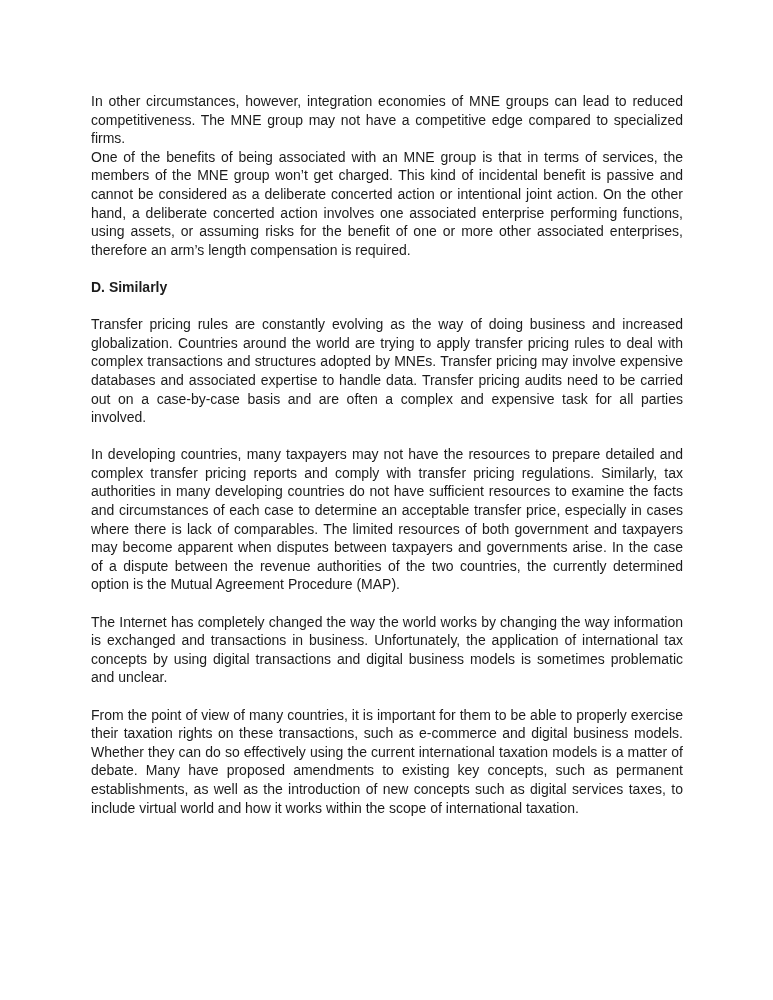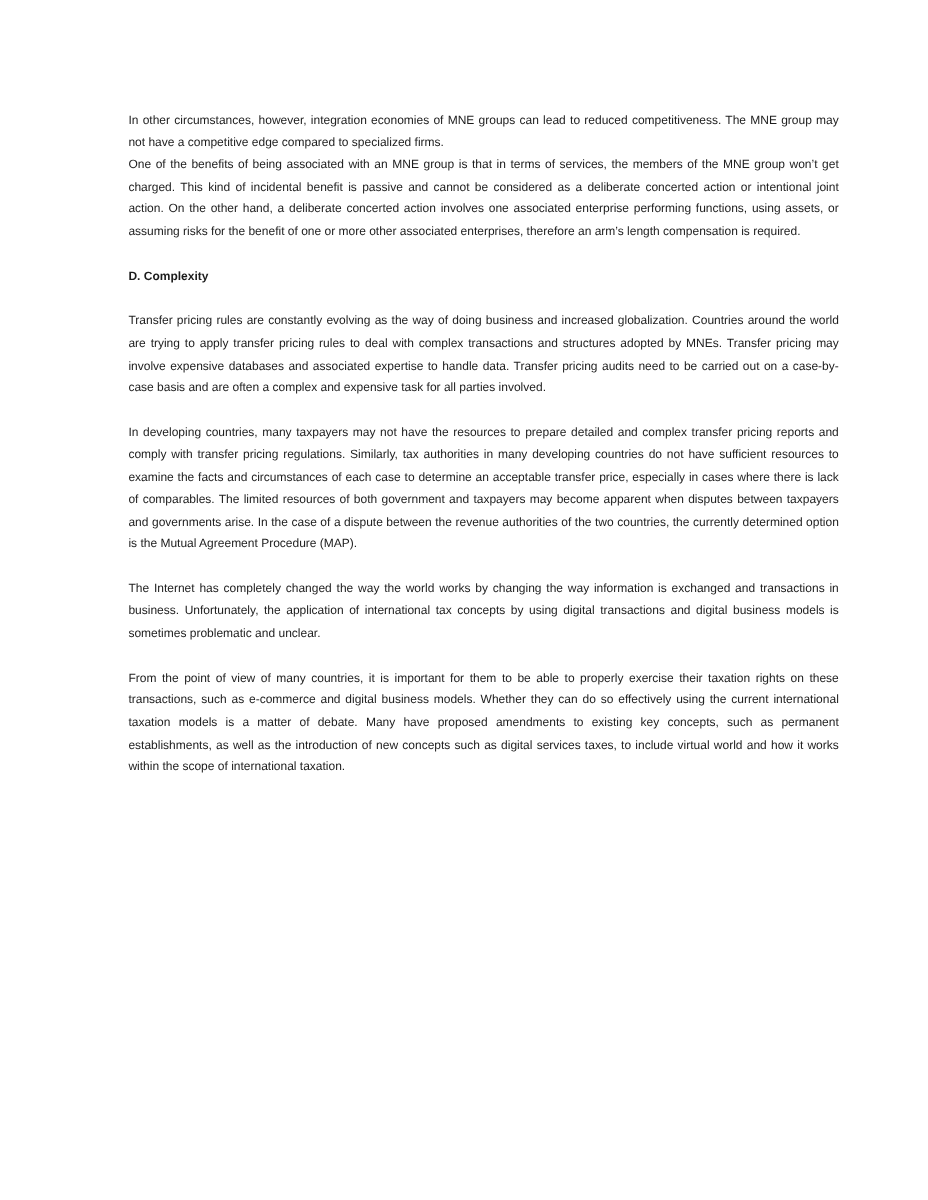--- a/index.html
+++ b/index.html
@@ -14,25 +14,25 @@
   }
   .page {
     position: relative;
     width: 773px;
     height: 1000px;
     background: #ffffff;
     overflow: hidden;
   }
   .content {
     position: absolute;
-    left: 107px;
+    left: 91px;
     top: 92px;
     width: 592px;
     color: #1c1c1c;
-    font-size: 10px;
+    font-size: 14px;
     line-height: 18.6px;
   }
   .para {
     margin: 0 0 18.6px 0;
     text-align: justify;
   }
   .para.compact {
     margin-bottom: 0;
   }
   .heading {
@@ -41,19 +41,19 @@
     text-align: left;
   }
 </style>
 </head>
 <body>
 
 <div class="page">
   <div class="content">
       <div class="para compact">In other circumstances, however, integration economies of MNE groups can lead to reduced competitiveness. The MNE group may not have a competitive edge compared to specialized firms.</div>
       <div class="para">One of the benefits of being associated with an MNE group is that in terms of services, the members of the MNE group won’t get charged. This kind of incidental benefit is passive and cannot be considered as a deliberate concerted action or intentional joint action. On the other hand, a deliberate concerted action involves one associated enterprise performing functions, using assets, or assuming risks for the benefit of one or more other associated enterprises, therefore an arm’s length compensation is required.</div>
-      <div class="heading">D. Complexity</div>
+      <div class="heading">D. Similarly</div>
       <div class="para">Transfer pricing rules are constantly evolving as the way of doing business and increased globalization. Countries around the world are trying to apply transfer pricing rules to deal with complex transactions and structures adopted by MNEs. Transfer pricing may involve expensive databases and associated expertise to handle data. Transfer pricing audits need to be carried out on a case-by-case basis and are often a complex and expensive task for all parties involved.</div>
       <div class="para">In developing countries, many taxpayers may not have the resources to prepare detailed and complex transfer pricing reports and comply with transfer pricing regulations. Similarly, tax authorities in many developing countries do not have sufficient resources to examine the facts and circumstances of each case to determine an acceptable transfer price, especially in cases where there is lack of comparables. The limited resources of both government and taxpayers may become apparent when disputes between taxpayers and governments arise. In the case of a dispute between the revenue authorities of the two countries, the currently determined option is the Mutual Agreement Procedure (MAP).</div>
       <div class="para">The Internet has completely changed the way the world works by changing the way information is exchanged and transactions in business. Unfortunately, the application of international tax concepts by using digital transactions and digital business models is sometimes problematic and unclear.</div>
       <div class="para">From the point of view of many countries, it is important for them to be able to properly exercise their taxation rights on these transactions, such as e-commerce and digital business models. Whether they can do so effectively using the current international taxation models is a matter of debate. Many have proposed amendments to existing key concepts, such as permanent establishments, as well as the introduction of new concepts such as digital services taxes, to include virtual world and how it works within the scope of international taxation.</div>
     </div>
 </div>
 
 </body></html>

